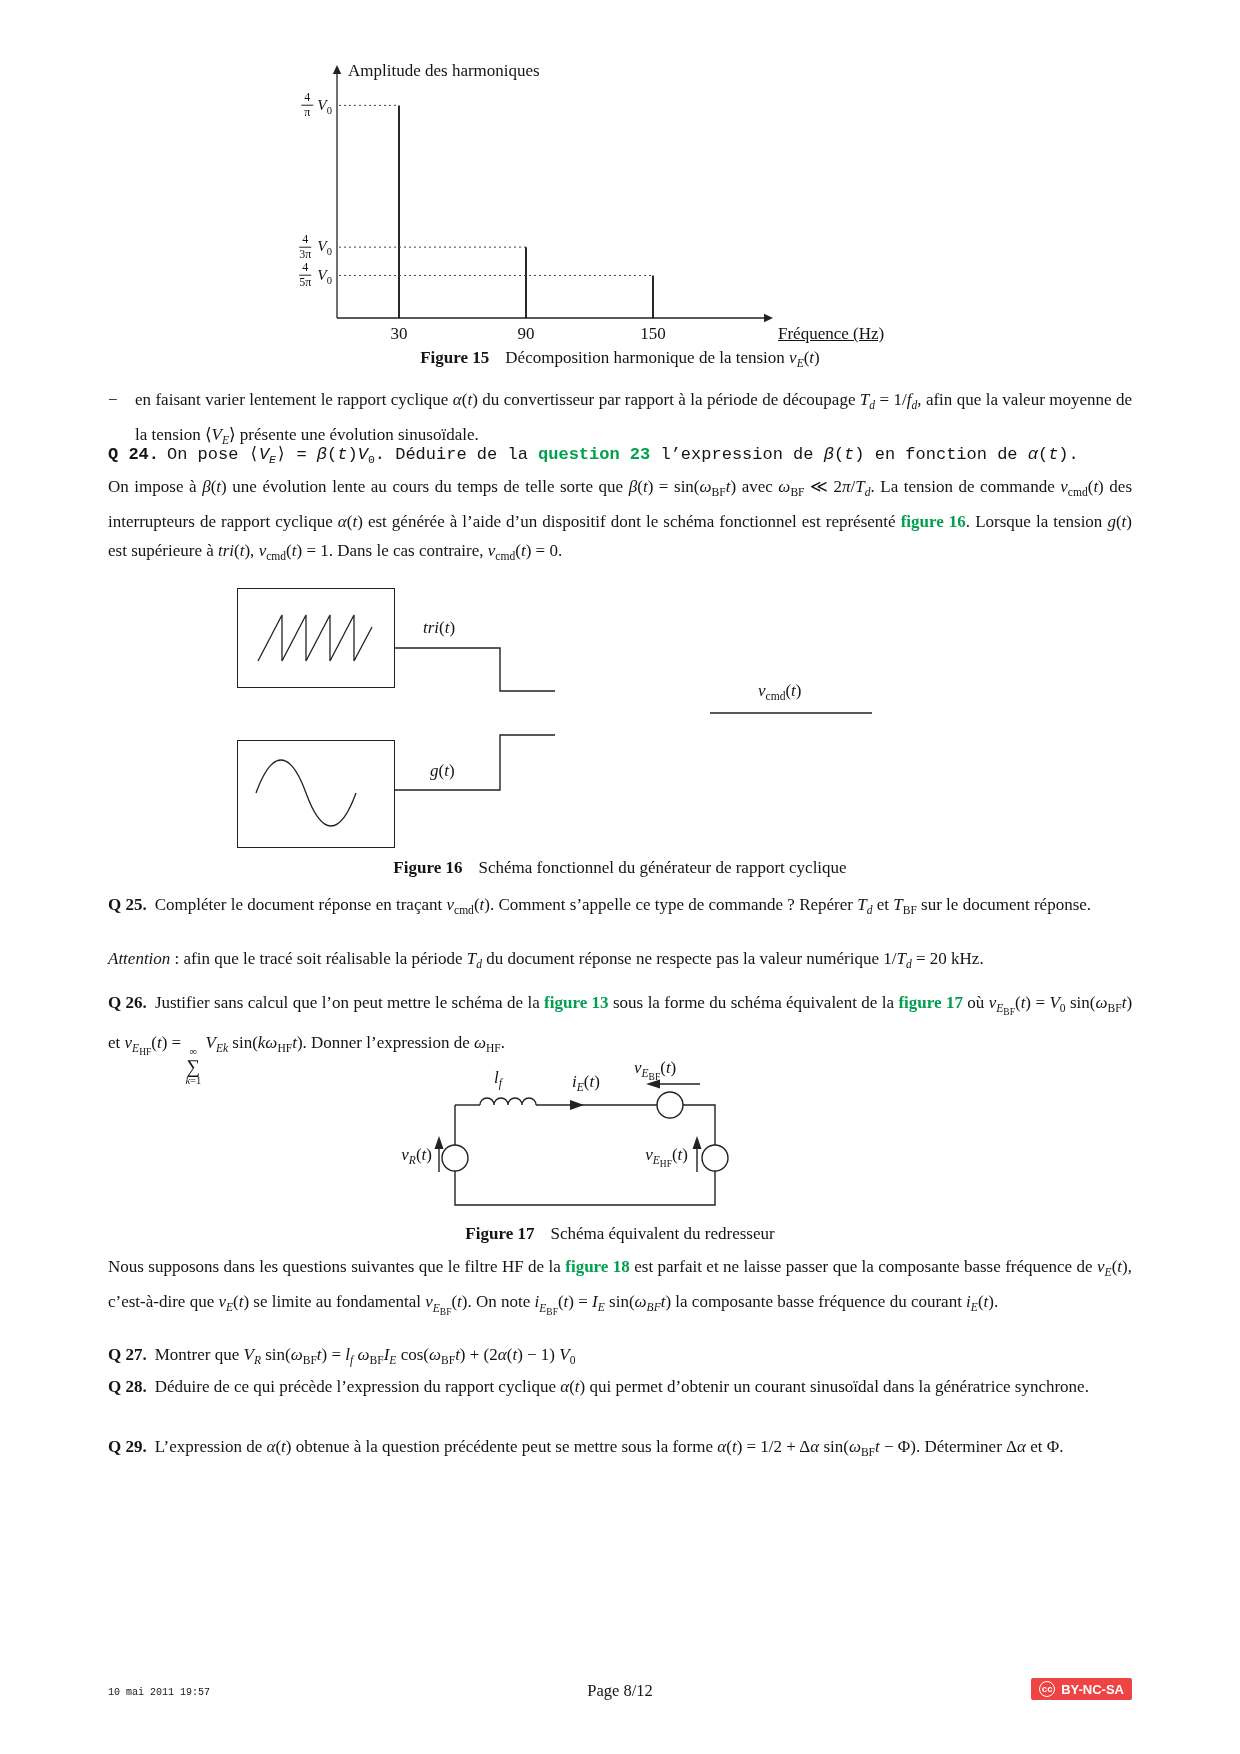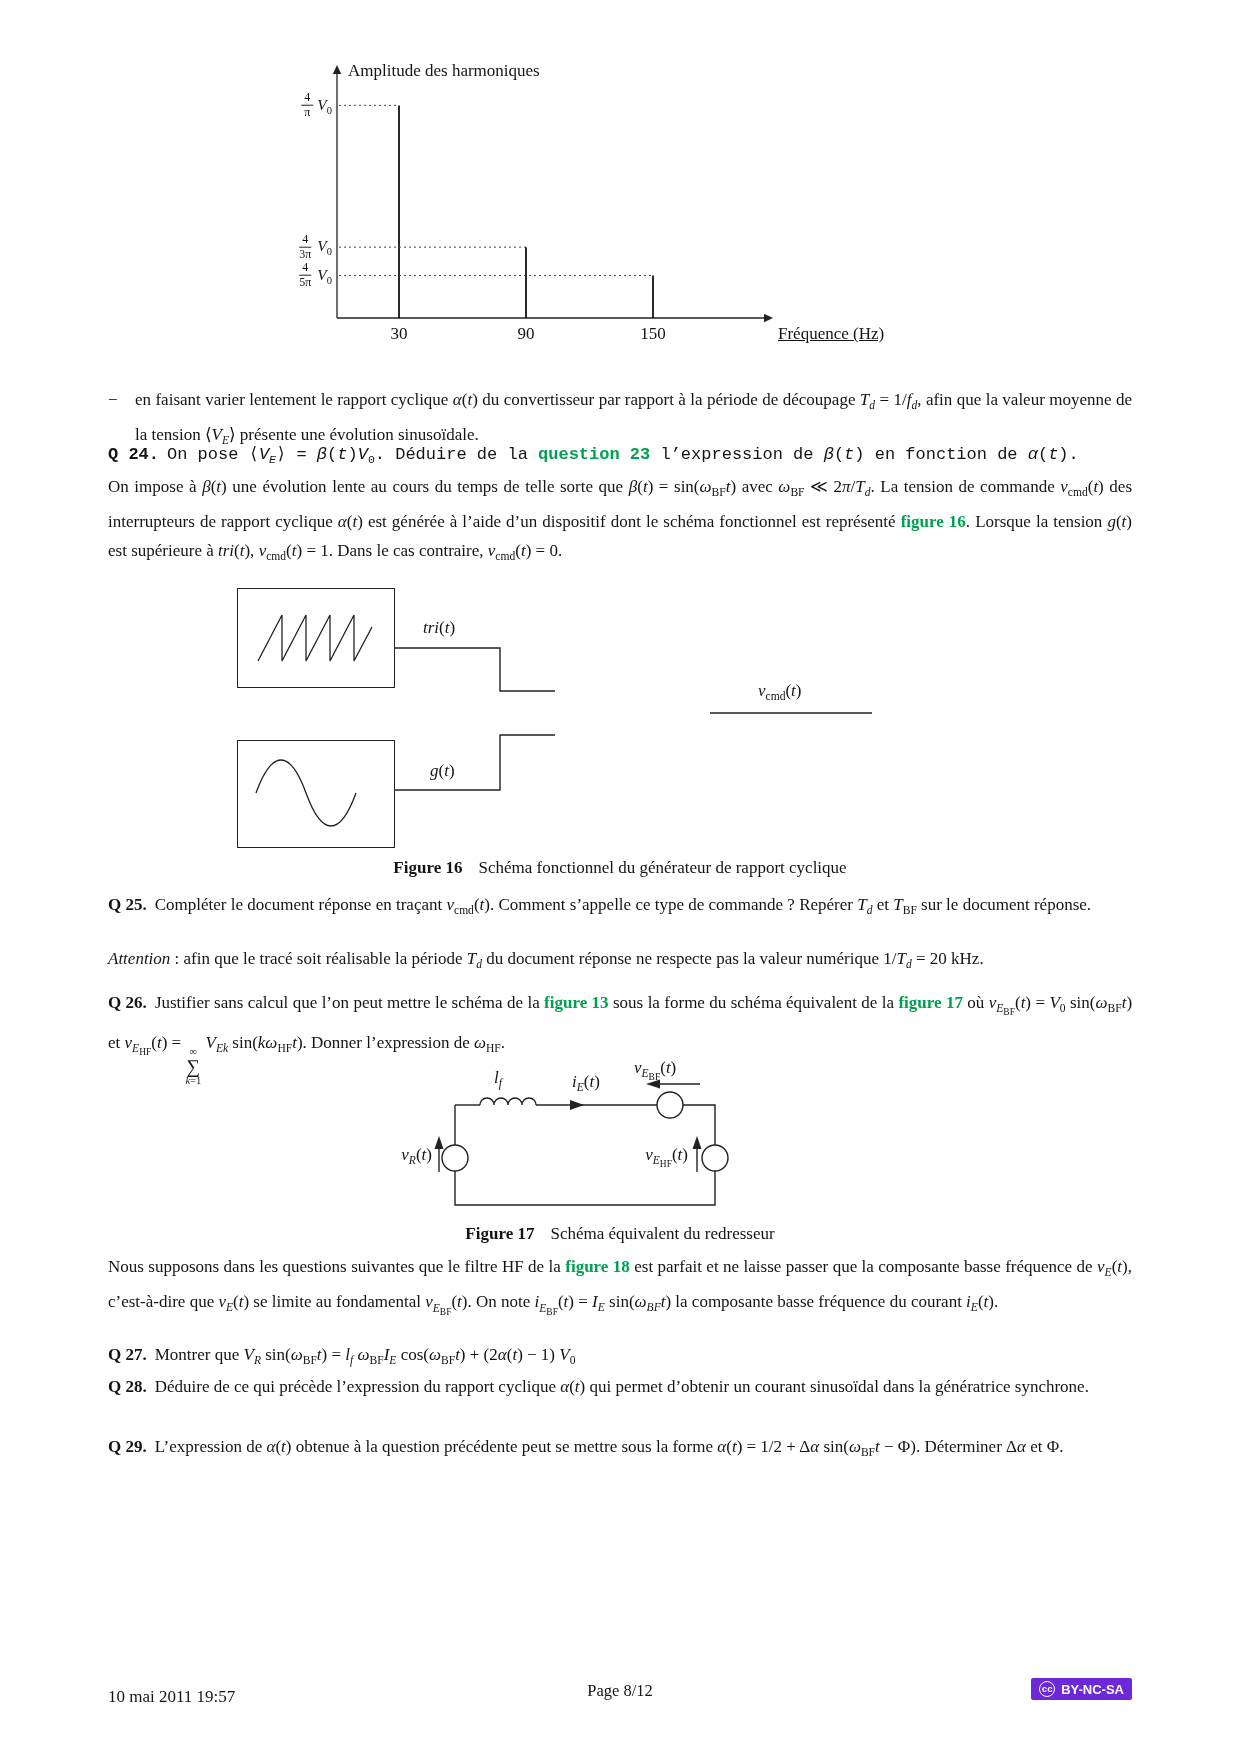--- a/index.html
+++ b/index.html
@@ -28,23 +28,23 @@
   .xtick{position:absolute;transform:translateX(-50%);font-size:17px;}
   .axis-title{position:absolute;font-size:17px;white-space:nowrap;}
   .ylab{position:absolute;transform:translate(-100%,-50%);display:flex;align-items:center;gap:4px;font-size:15.5px;white-space:nowrap;}
   .frac{display:inline-flex;flex-direction:column;align-items:center;font-size:12px;line-height:1.15;}
   .frac .num{border-bottom:1px solid #222;padding:0 3px;}
   .frac .den{padding:0 2px;}
   .bigop{display:inline-flex;flex-direction:column;align-items:center;vertical-align:-7px;line-height:0.95;font-size:10.5px;}
   .opsym{font-size:19px;line-height:1;}
   .bullet{padding-left:27px;}
   .bullet-marker{position:absolute;left:0;top:0;}
-  .footer-date{position:absolute;left:0;top:9px;font-size:17px;}
+  .footer-date{position:absolute;left:0;top:9px;font-size:10px;font-family:Liberation Mono, monospace;}
   .footer-page{position:absolute;left:0;top:3px;width:100%;text-align:center;font-size:16.5px;}
-  .cc-badge{position:absolute;right:0;top:0;display:flex;align-items:center;gap:6px;background:#6d28d9;color:#fff;
+  .cc-badge{position:absolute;right:0;top:0;display:flex;align-items:center;gap:6px;background:#ef4444;color:#fff;
             padding:3px 8px;border-radius:2px;font-family:"Liberation Sans",sans-serif;font-weight:bold;font-size:13px;}
   .cc-circle{display:inline-flex;align-items:center;justify-content:center;width:16px;height:16px;border:1.5px solid #fff;border-radius:50%;font-size:9.5px;font-weight:bold;line-height:1;}
 </style>
 </head>
 <body>
 
 <div id="page">
 
   <div class="figure" id="fig15" style="top:58px;height:294px;">
     <svg id="fig15-svg" width="1024" height="294">
@@ -79,20 +79,23 @@
       </div>
       <div class="xtick" style="left: 545.005px; top: 266px;">150</div>
       <div class="ylab" style="left: 224px; top: 217.482px;">
         <span class="frac">
           <span class="num">4</span>
           <span class="den">5π</span>
         </span>
         <span class="yunit"><i>V</i><sub>0</sub></span>
       </div>
     </div>
+  <div class="block caption" style="top:348px;">
+    <b>Figure 15</b><span>Décomposition harmonique de la tension <i>v<sub>E</sub></i>(<i>t</i>)</span>
+  </div>
 
   <div class="block para bullet" style="top:385px;">
     <span class="bullet-marker">−</span>
     <span>en faisant varier lentement le rapport cyclique <i>α</i>(<i>t</i>) du convertisseur par rapport à la période de découpage <i>T<sub>d</sub></i> = 1/<i>f<sub>d</sub></i>, afin que la valeur moyenne de la tension ⟨<i>V<sub>E</sub></i>⟩ présente une évolution sinusoïdale.</span>
   </div>
 
   <div class="block para" style="top:440px;font-family:Liberation Mono, monospace;">
     <b class="qlabel">Q 24.</b><span>On pose ⟨<i>V<sub>E</sub></i>⟩ = <i>β</i>(<i>t</i>)<i>V</i><sub>0</sub>. Déduire de la <a class="ref">question 23</a> l’expression de <i>β</i>(<i>t</i>) en fonction de <i>α</i>(<i>t</i>).</span>
   </div>
 

